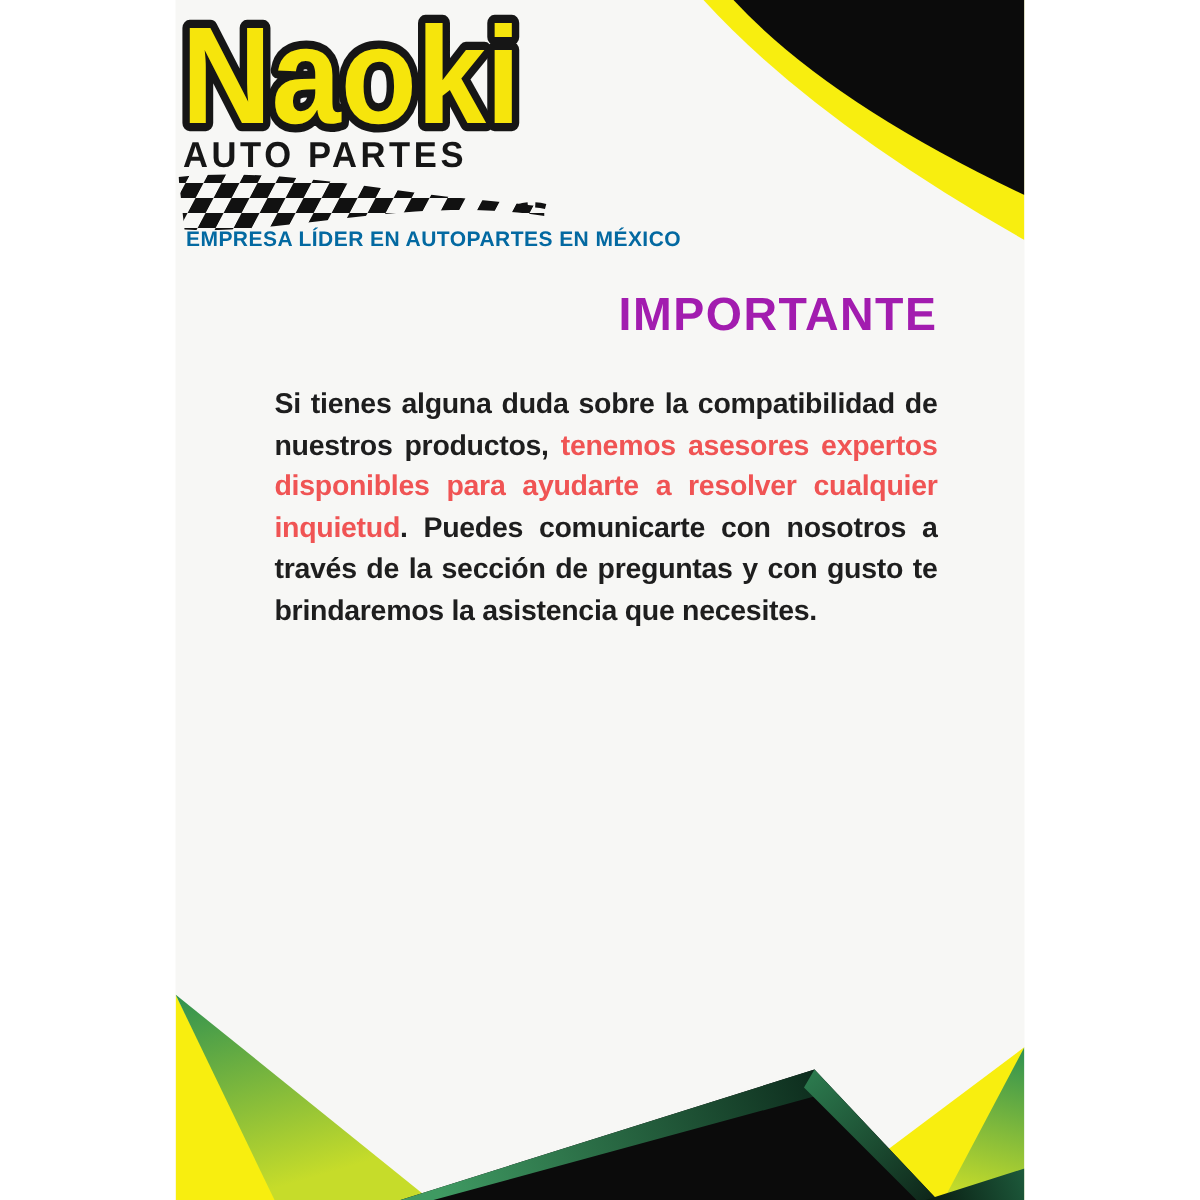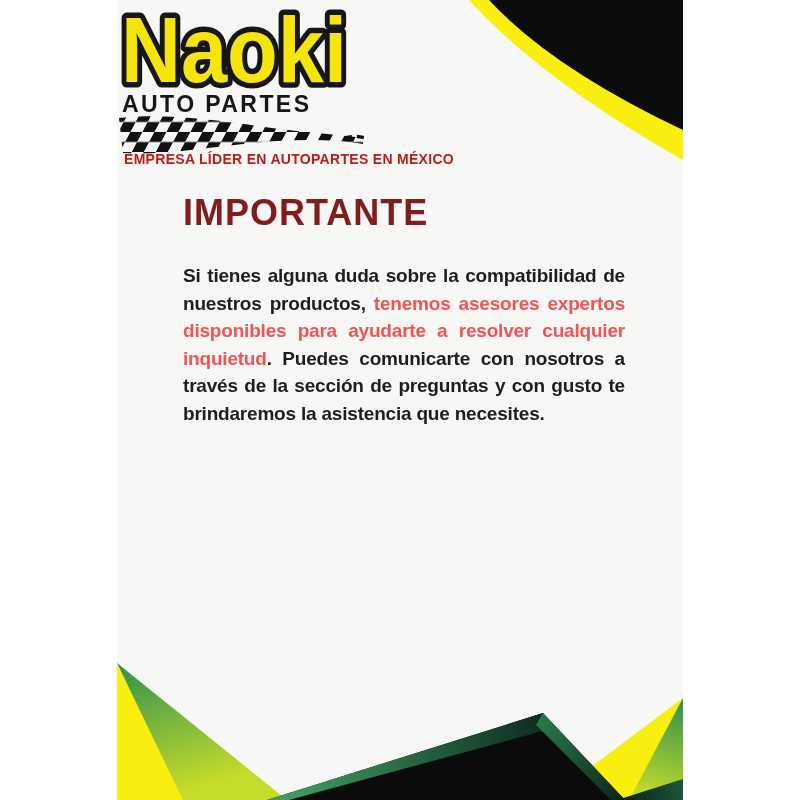--- a/index.html
+++ b/index.html
@@ -4,23 +4,23 @@
 <style>
   html,body{margin:0;padding:0;background:#ffffff;width:800px;height:800px;overflow:hidden;}
   *{box-sizing:border-box;}
   .canvas{position:relative;width:724px;height:800px;background:#ffffff;font-family:"Liberation Sans",sans-serif;}
   .poster{position:absolute;left:117px;top:0;width:566px;height:800px;background:#f7f7f5;overflow:hidden;}
   .decor-svg{position:absolute;left:0;top:0;width:566px;height:800px;z-index:0;display:block;}
   .header{position:absolute;left:0;top:0;width:566px;z-index:2;}
   .logo-svg{position:absolute;left:2px;top:2px;width:238px;height:98px;overflow:visible;}
   .logo-sub{position:absolute;left:5px;top:90px;font-size:24px;font-weight:700;letter-spacing:2.5px;color:#161616;transform:scaleX(.96);transform-origin:left;white-space:nowrap;}
   .flag-svg{position:absolute;left:0px;top:112px;width:252px;height:42px;}
-  .tagline{position:absolute;left:7px;top:151px;font-size:14px;font-weight:800;color:#b91c1c;letter-spacing:.3px;white-space:nowrap;}
+  .tagline{position:absolute;left:7px;top:151px;font-size:14px;font-weight:800;color:#0369a1;letter-spacing:.3px;white-space:nowrap;}
   .content{position:absolute;left:66px;top:192px;width:442px;z-index:2;}
-  .heading{font-size:36px;font-weight:800;color:#7f1d1d;letter-spacing:1px;margin:0 0 28px 0;}
+  .heading{font-size:31px;font-weight:800;color:#a21caf;letter-spacing:1px;margin:0 0 28px 0;text-align:right;}
   .para{font-size:19px;line-height:27.5px;font-weight:700;color:#1e1e1e;text-align:justify;margin:0 0 22px 0;letter-spacing:-0.2px;}
   .para .hl{color:#f05454;}
 </style>
 </head>
 <body>
 
 <div class="canvas">
   <div class="poster">
 
     <svg class="decor-svg" viewBox="0 0 566 800" preserveAspectRatio="none">

